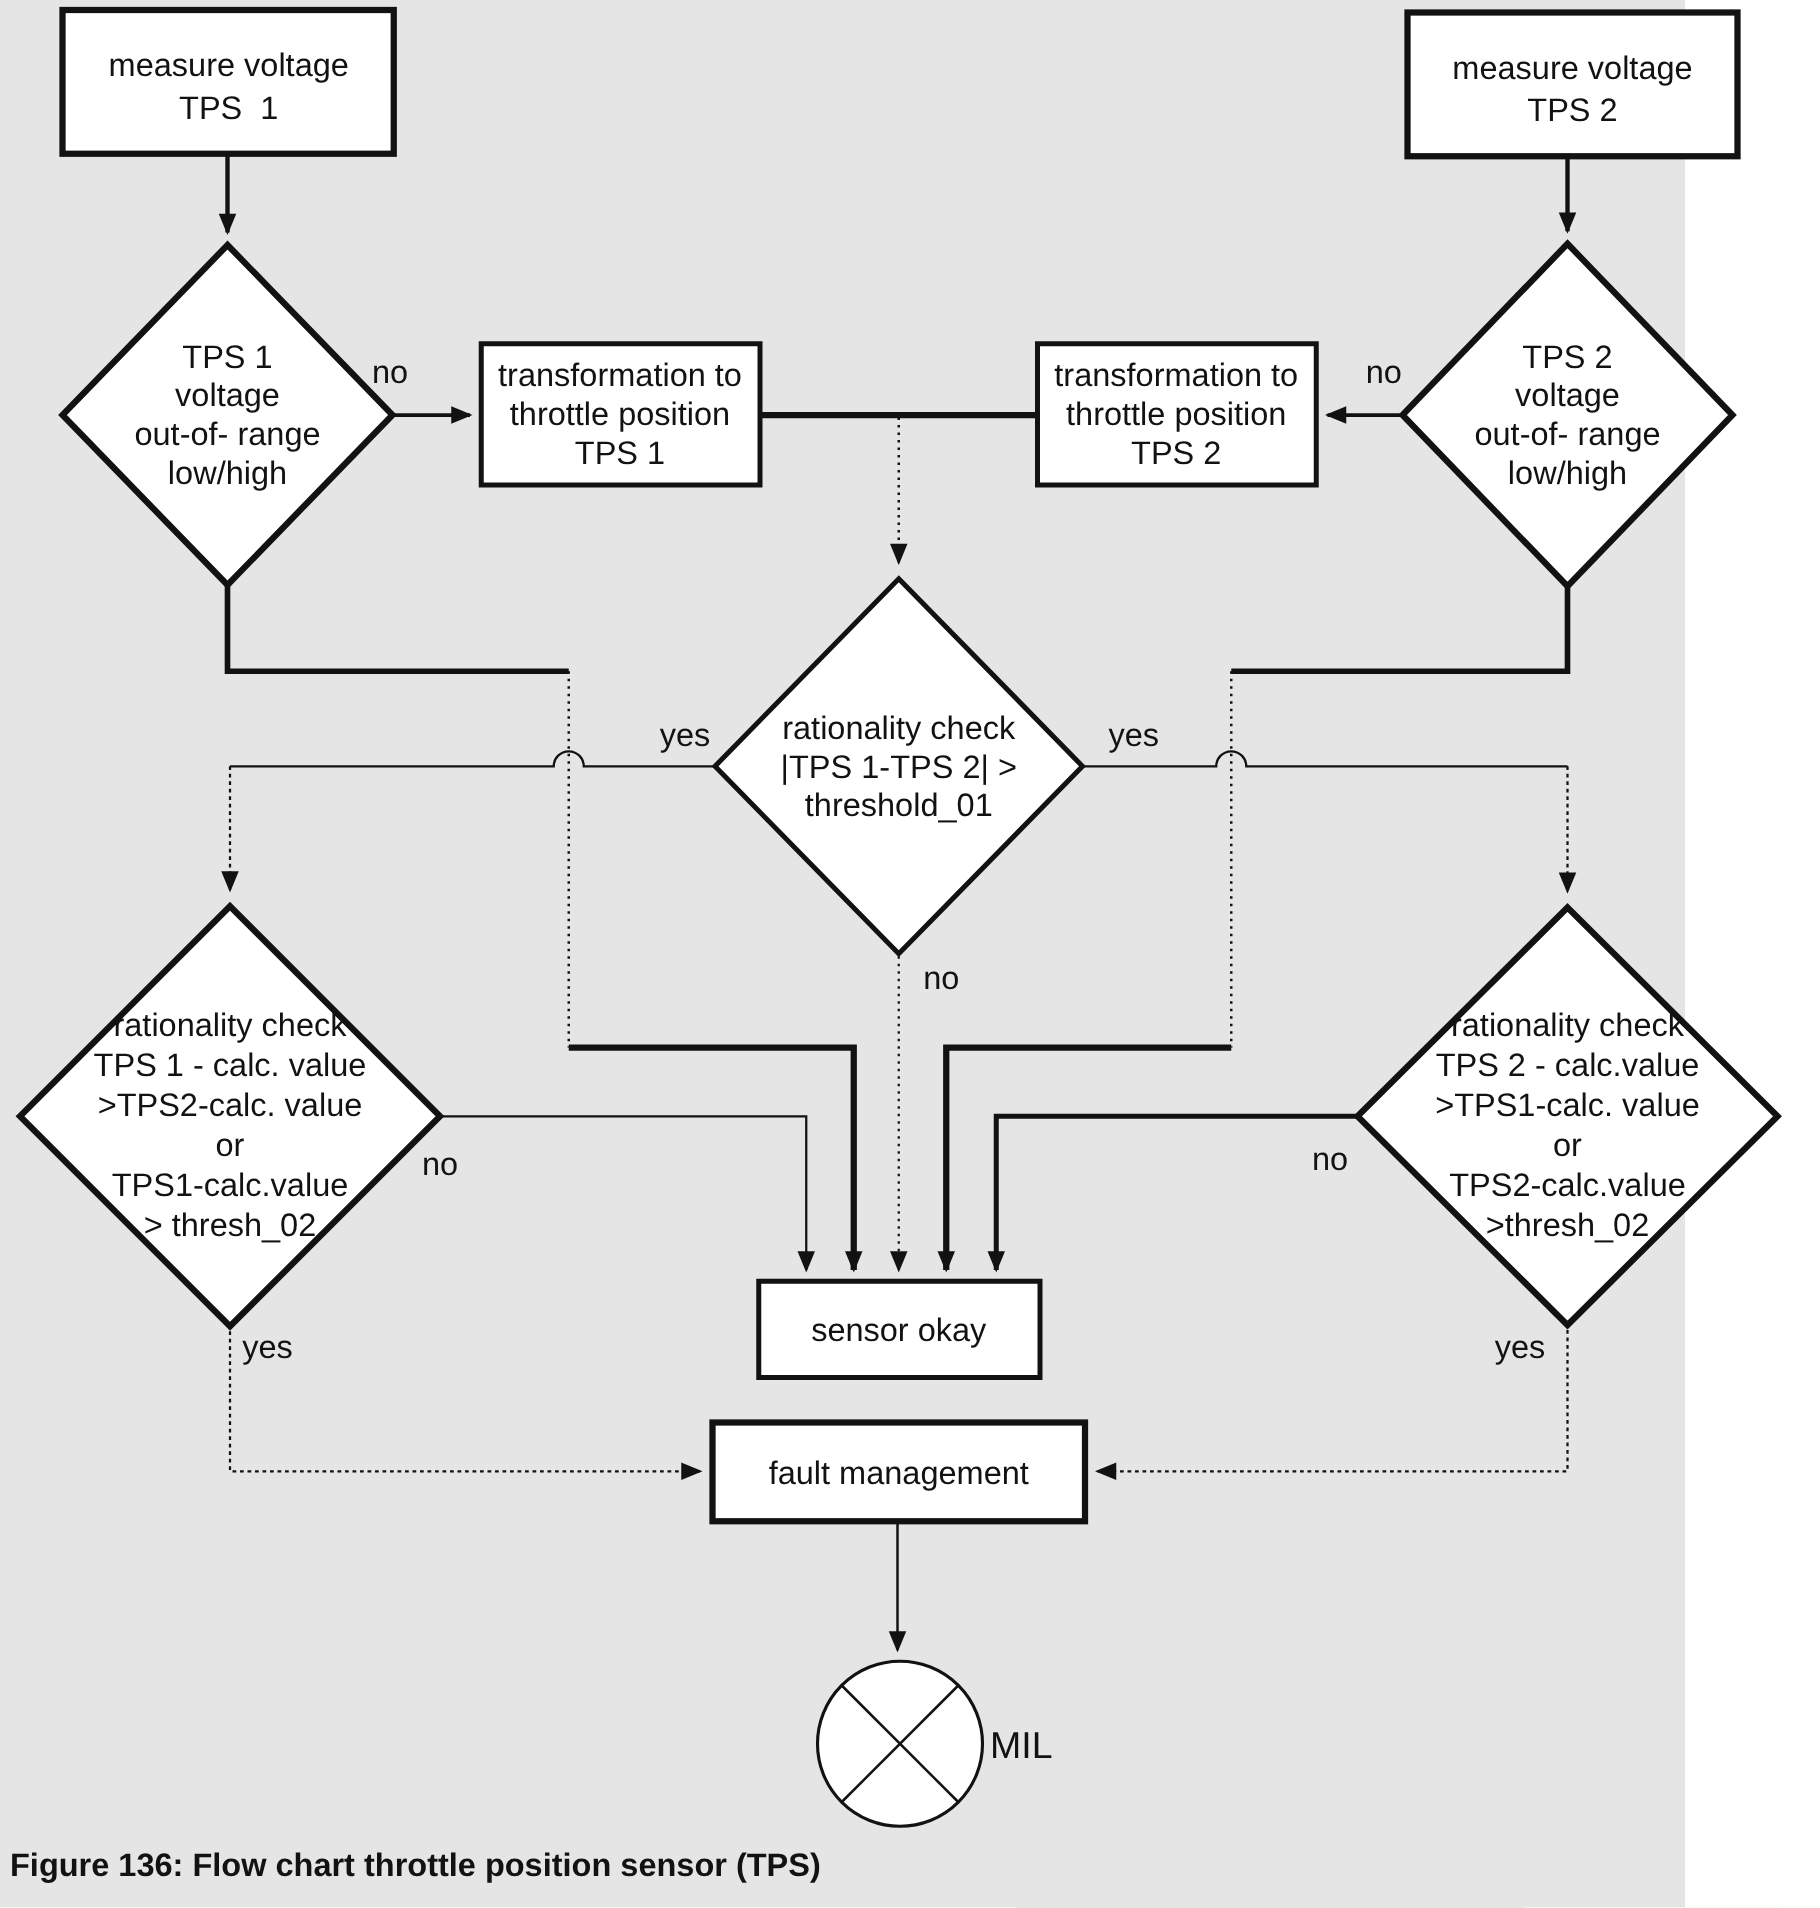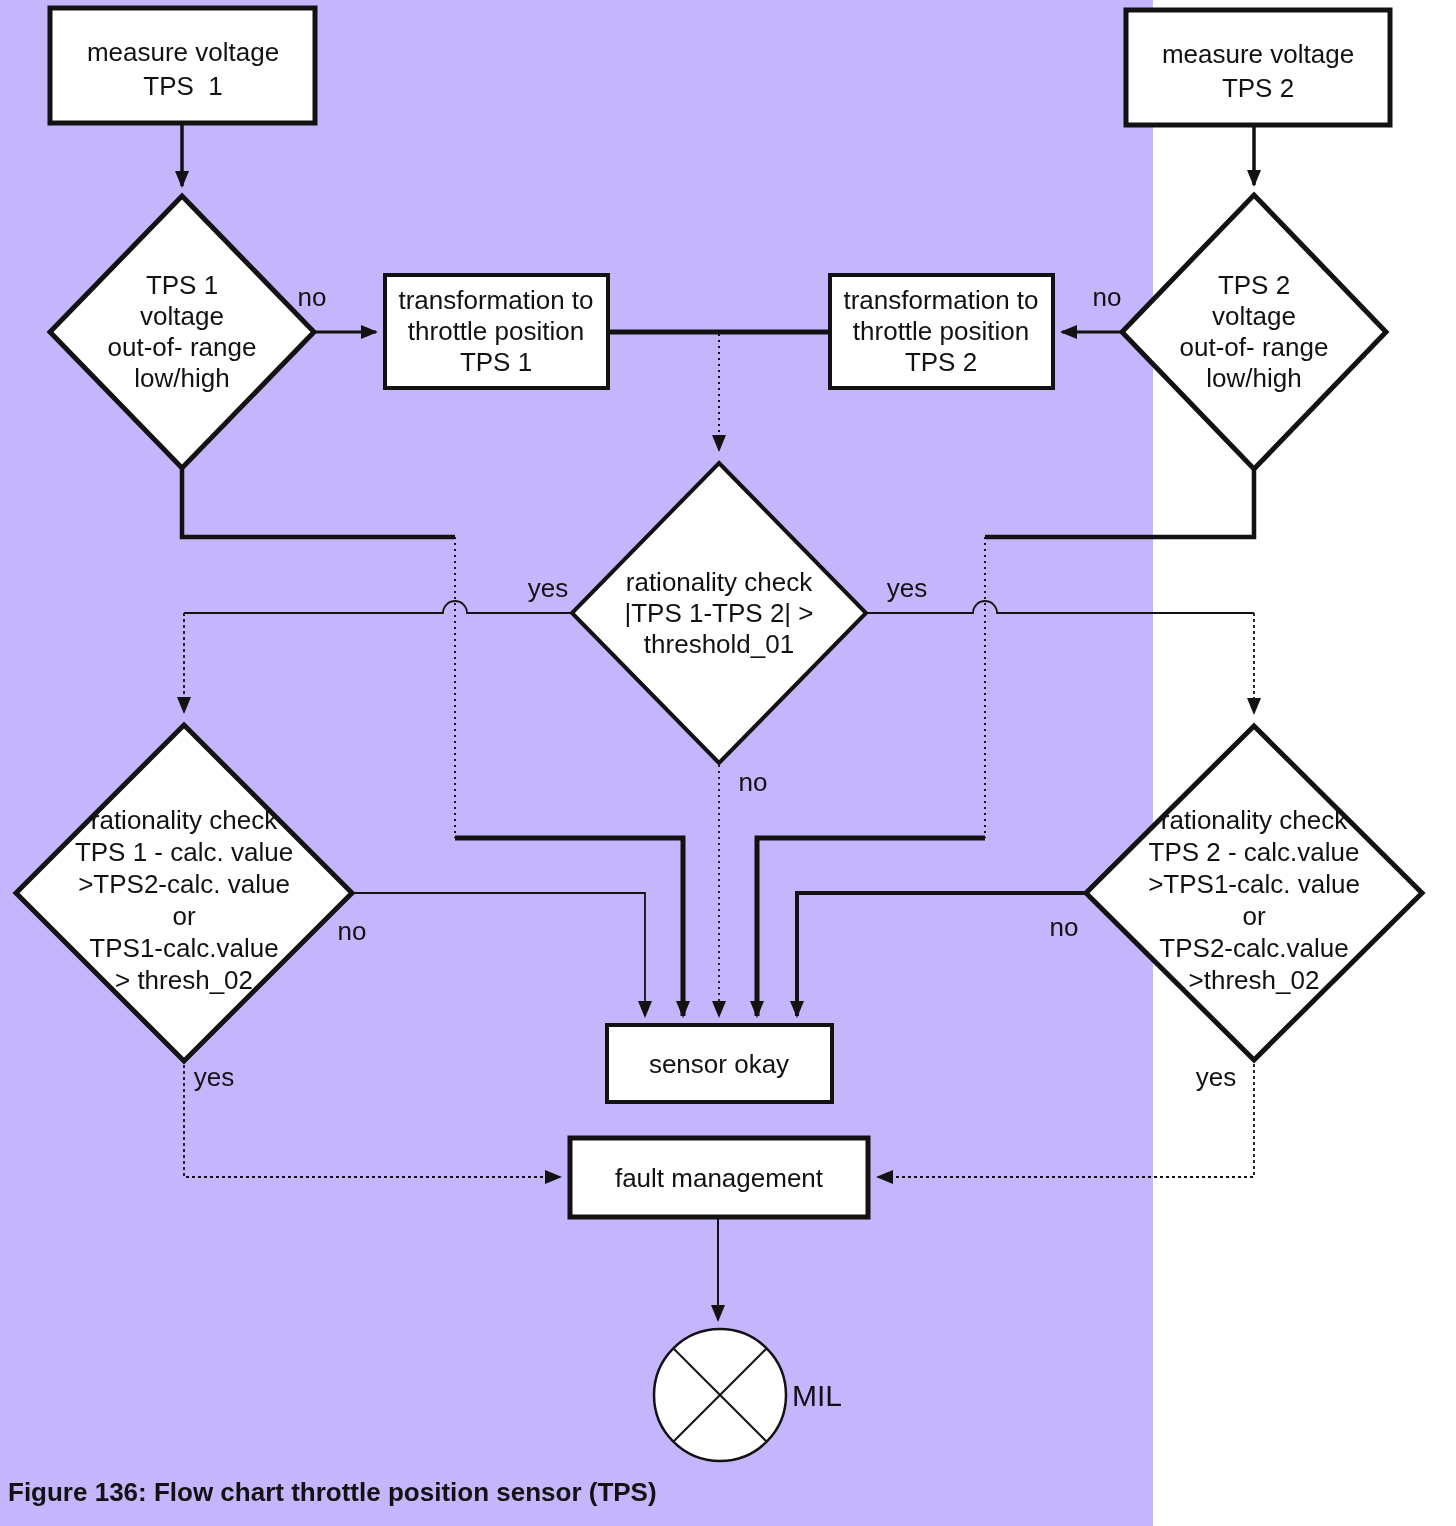--- a/index.html
+++ b/index.html
@@ -1,16 +1,16 @@
 <!DOCTYPE html>
 <html><head>
 <meta charset="utf-8">
 <style>
   html, body { margin: 0; padding: 0; background: #ffffff; }
-  .page { width: 1153px; height: 1526px; position: relative; background: #c4b5fd; }
+  .page { width: 1348px; height: 1526px; position: relative; background: #e5e5e5; }
   svg { display: block; }
   text {
     font-family: "Liberation Sans", "DejaVu Sans", sans-serif;
     fill: #121212;
     white-space: pre;
   }
   .node-text   { font-size: 26px; }
   .edge-label  { font-size: 26px; }
   .mil-label   { font-size: 30px; }
   .caption-text{ font-size: 26px; font-weight: bold; }

